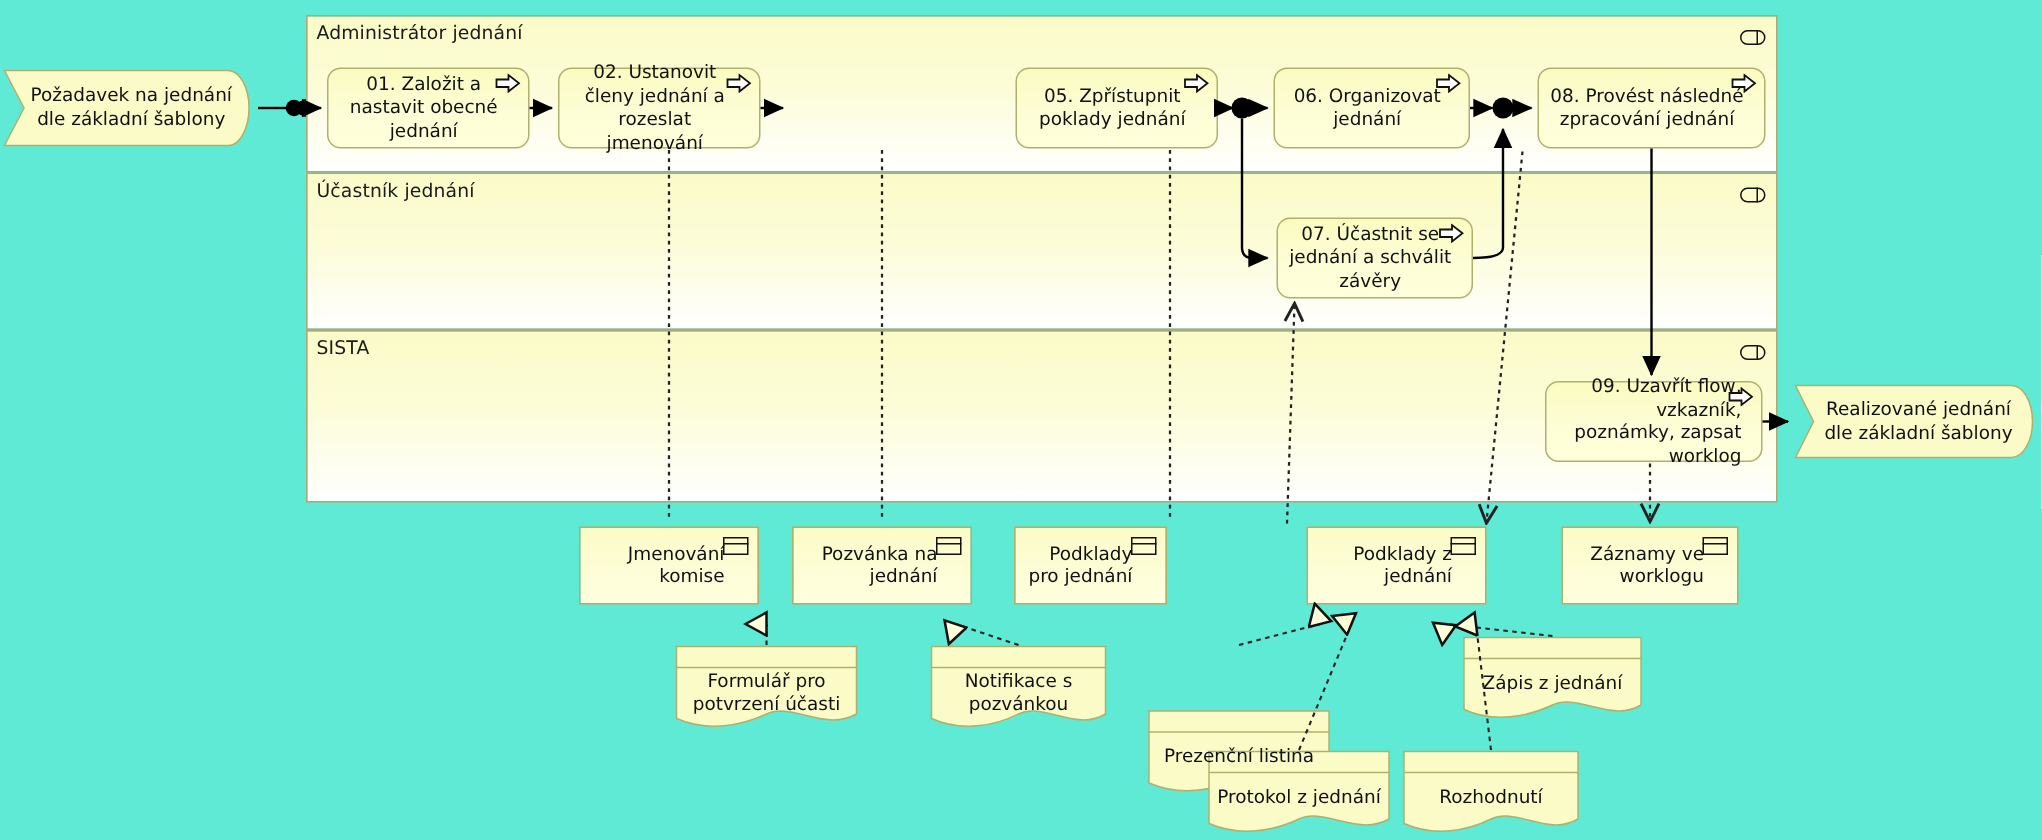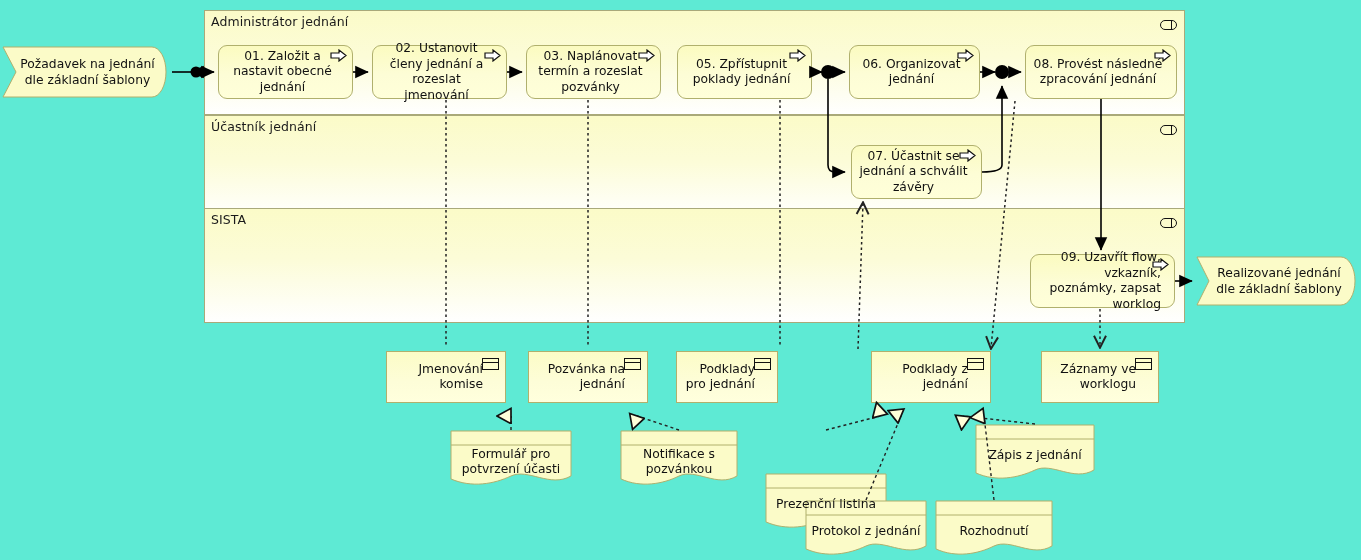--- a/index.html
+++ b/index.html
@@ -56,21 +56,21 @@
   <div class="lane" style="left:204px;top:10px;width:981px;height:105px;">
     <div class="lane-title">Administrátor jednání</div>
     <div class="role-icon"></div>
   </div>
 
   <div class="lane" style="left:204px;top:115px;width:981px;height:105px;">
     <div class="lane-title">Účastník jednání</div>
     <div class="role-icon"></div>
   </div>
 
-  <div class="lane" style="left:204px;top:208px;width:981px;height:115px;text-align:center;">
+  <div class="lane" style="left:204px;top:220px;width:981px;height:115px;text-align:center;">
     <div class="lane-title">SISTA</div>
     <div class="role-icon"></div>
   </div>
 
   <div class="valshape" style="left:2px;top:46px;width:165px;height:52px;">
     <svg width="165" height="52" style="position:absolute;left:0;top:0;">
       <path d="M1,1 L150,1 A14,25 0 0 1 150,51 L1,51 L14,26 Z" fill="#fbfbc8" stroke="#b0b06d" stroke-width="1"></path>
     </svg>
     <div class="vtxt">Požadavek na jednání dle základní šablony</div>
   </div>
@@ -89,26 +89,20 @@
     </svg>
   </div>
 
   <div class="task" style="left:372px;top:45px;width:135px;height:54px;">
     <span>02. Ustanovit členy jednání a rozeslat jmenování</span>
     <svg class="proc-ico" viewBox="0 0 17 13">
       <path d="M1,4 L9,4 L9,1 L16,6.5 L9,12 L9,9 L1,9 Z" fill="#ffffff" stroke="#111" stroke-width="1.2"></path>
     </svg>
   </div>
 
-  <div class="task" style="left:526px;top:45px;width:135px;height:54px;">
-    <span>03. Naplánovat termín a rozeslat pozvánky</span>
-    <svg class="proc-ico" viewBox="0 0 17 13">
-      <path d="M1,4 L9,4 L9,1 L16,6.5 L9,12 L9,9 L1,9 Z" fill="#ffffff" stroke="#111" stroke-width="1.2"></path>
-    </svg>
-  </div>
 
   <div class="task" style="left:677px;top:45px;width:135px;height:54px;">
     <span>05. Zpřístupnit poklady jednání</span>
     <svg class="proc-ico" viewBox="0 0 17 13">
       <path d="M1,4 L9,4 L9,1 L16,6.5 L9,12 L9,9 L1,9 Z" fill="#ffffff" stroke="#111" stroke-width="1.2"></path>
     </svg>
   </div>
 
   <div class="task" style="left:849px;top:45px;width:131px;height:54px;">
     <span>06. Organizovat jednání</span>

